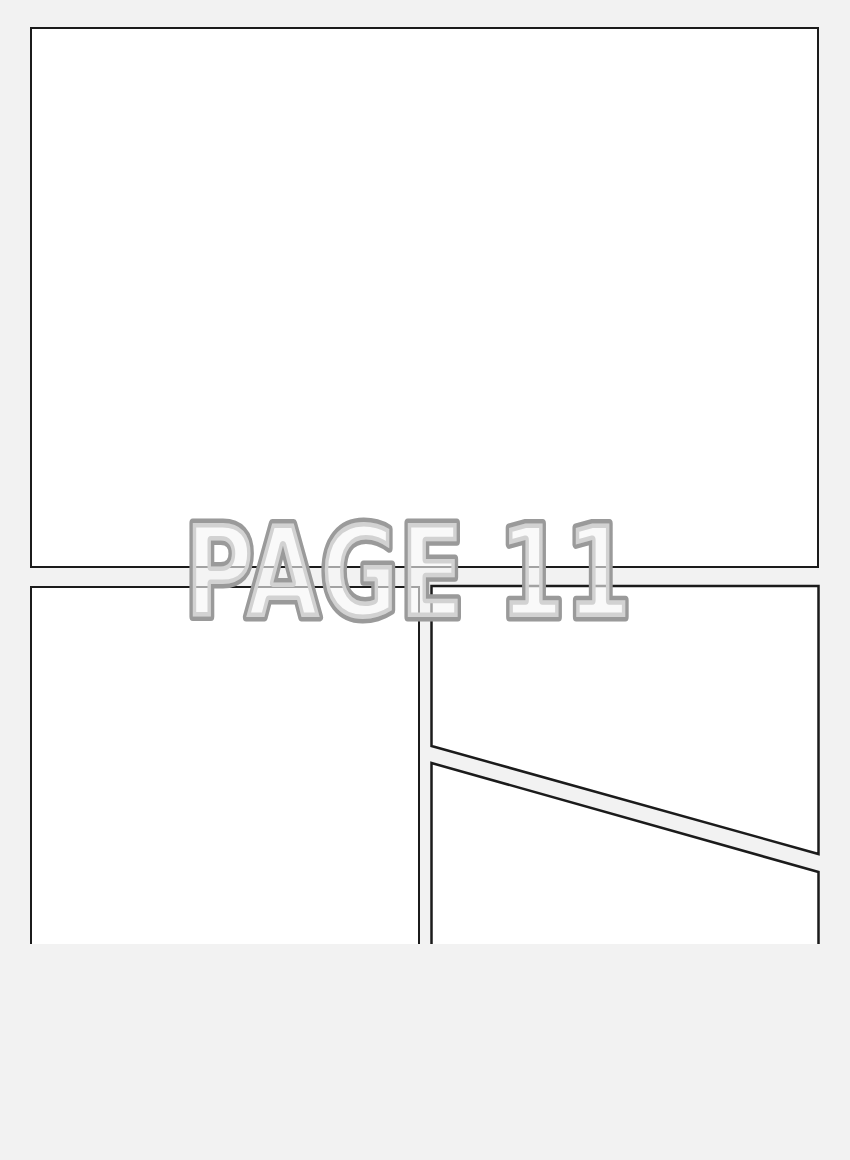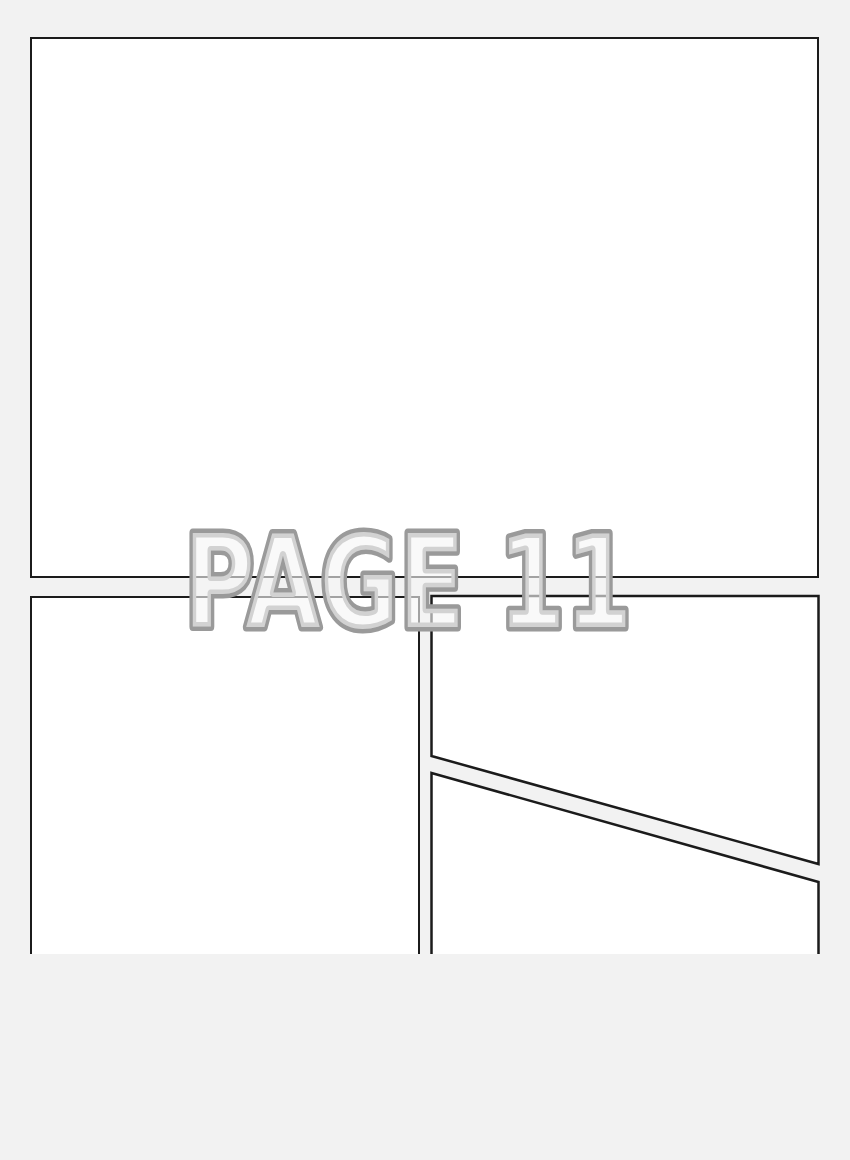--- a/index.html
+++ b/index.html
@@ -5,21 +5,21 @@
   html, body {
     margin: 0;
     padding: 0;
     background: #f2f2f2;
     font-family: "DejaVu Sans", "Liberation Sans", sans-serif;
   }
   .page {
     position: relative;
     width: 850px;
     height: 944px;
-    margin: 10px auto;
+    margin: 0 auto;
     background: #f2f2f2;
     overflow: hidden;
   }
   .panel {
     position: absolute;
     background: #ffffff;
     border: 2.5px solid #1b1b1b;
     box-sizing: border-box;
   }
   .panel-top {

